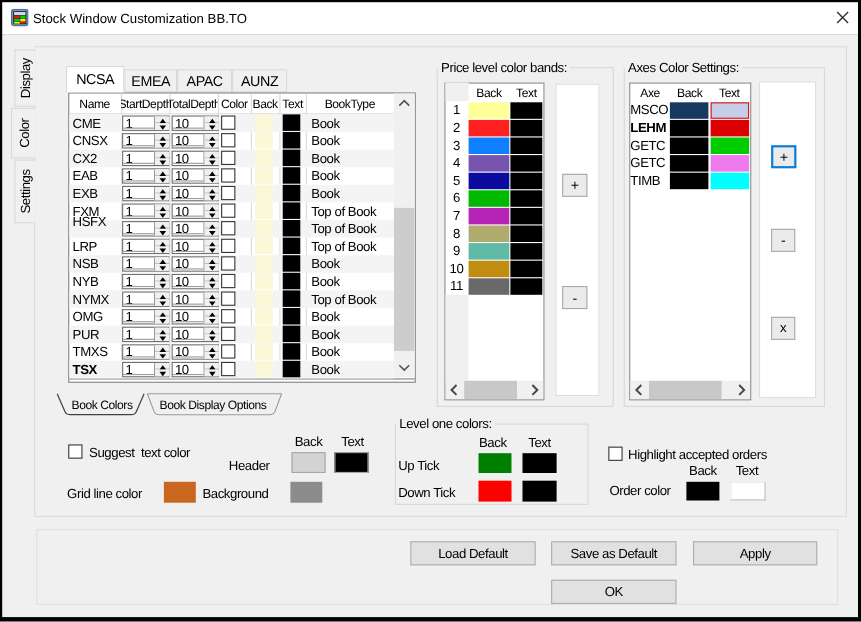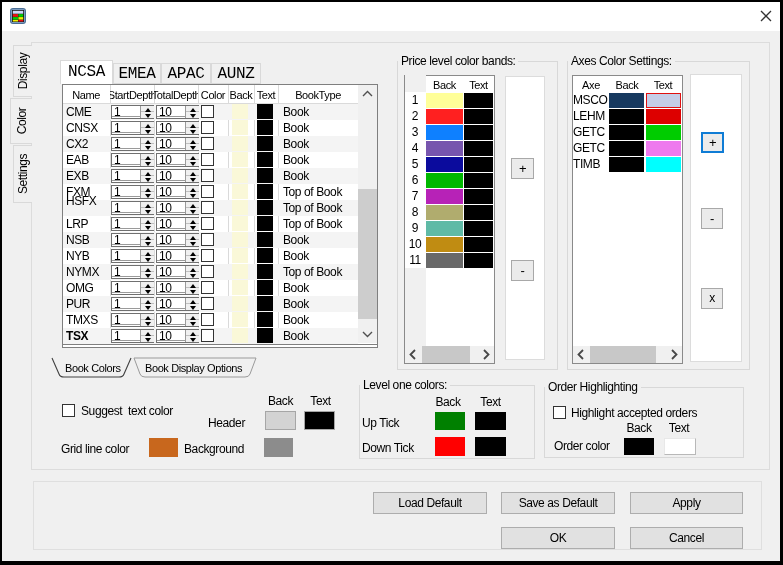--- a/index.html
+++ b/index.html
@@ -5,21 +5,21 @@
 body { font-family:"Liberation Sans", sans-serif; background:#fff; letter-spacing:-0.4px; }
 .win { position:relative; width:783px; height:565px; background:#000; overflow:hidden; }
 .abs { position:absolute; }
 .title { left:2px; top:2px; width:778px; height:29px; background:#fff; }
 .body { left:2px; top:31px; width:778px; height:530px; background:#f0f0f0; }
 .panel { border:1px solid #dcdcdc; background:#f0f0f0; }
 .grp { border:1px solid #d8d8d8; }
 .grplab { position:absolute; top:-8px; left:0px; background:#f0f0f0; padding:0 3px; font-size:12px; color:#000; white-space:nowrap; line-height:14px;}
 .vtab { background:#f0f0f0; border:1px solid #d9d9d9; }
 .vtxt { writing-mode:vertical-rl; transform:rotate(180deg); font-size:12px; color:#000; position:absolute; left:50%; top:50%; translate:-50% -50%;}
-.tab { position:absolute; background:#f0f0f0; border:1px solid #d9d9d9; font-size:16px; text-align:center; color:#000;font-family:Liberation Mono, monospace;}
+.tab { position:absolute; background:#f0f0f0; border:1px solid #d9d9d9; font-size:13px; text-align:center; color:#000;}
 .cell { position:absolute; font-size:12px; color:#000; white-space:nowrap; }
 .hdr { position:absolute; font-size:11px; color:#000; text-align:center; white-space:nowrap; }
 .hdrclip { position:absolute; font-size:11px; color:#000; display:flex; justify-content:center; overflow:hidden; }
 .hdrclip span { white-space:nowrap; flex:0 0 auto; }
 .spin { position:absolute; border:1px solid #707070; background:#fff; }
 .spin .num { position:absolute; left:2px; top:0; font-size:12px; color:#000; }
 .spin .uline { position:absolute; left:0px; bottom:1px; height:1px; background:#9a9a9a; }
 .spin .btns { position:absolute; right:0; top:0; width:13px; height:100%; border-left:1px solid #9a9a9a; background:#f0f0f0;}
 .spin .bu, .spin .bd { position:absolute; left:0; width:13px; height:50%; background:#f0f0f0; }
 .spin .bu { top:0; border-bottom:1px solid #c0c0c0;}
@@ -41,20 +41,21 @@
  <rect x="1" y="1" width="14" height="14" rx="2" fill="#7c9cc0"></rect>
  <rect x="2" y="2" width="12" height="12" fill="#1a1a1a"></rect>
  <rect x="2.8" y="2.8" width="10.4" height="2.9" fill="#ccd6f6"></rect>
  <rect x="2.8" y="6.1" width="5.2" height="2.7" fill="#ee1111"></rect>
  <rect x="8.4" y="6.1" width="4.8" height="2.7" fill="#00cc00"></rect>
  <rect x="2.8" y="9.1" width="5.2" height="2.5" fill="#00cc00"></rect>
  <rect x="8.4" y="9.1" width="4.8" height="2.5" fill="#eeee00"></rect>
  <rect x="2.8" y="11.9" width="5.2" height="1.6" fill="#eeee00"></rect>
  <rect x="8.4" y="11.9" width="4.8" height="1.6" fill="#ee1111"></rect>
 </svg>
+<div class="abs" style="left:30px;top:9.5px;font-size:12px;color:#000;letter-spacing:0;">Stock Window Customization BB.TO</div>
 <svg class="abs" style="left:760px;top:10px" width="12" height="12" viewBox="0 0 12 12">
  <path d="M1 1 L11 11 M1 11 L11 1" stroke="#333" stroke-width="1.3" fill="none"></path>
 </svg>
 
 <div class="abs panel" style="left:31px;top:42px;width:739px;height:428px;"></div>
 <div class="abs vtab" style="left:13px;top:45px;width:19px;height:52px;border-right:none;">
       <span class="vtxt">Display</span>
     </div>
 <div class="abs vtab" style="left:10px;top:98px;width:22px;height:46px;border-right:none;background:#f0f0f0;">
       <span class="vtxt">Color</span>
@@ -597,21 +598,21 @@
 <div class="abs grp" style="left:567px;top:61px;width:183px;height:309px;">
       <span class="grplab">Axes Color Settings:</span>
     </div>
 <div class="abs" style="left:572px;top:75px;width:111px;height:289px;background:#fff;border:1px solid #8a8a8a;"></div>
 <div class="hdr" style="left:573px;top:79px;width:36px;">Axe</div>
 <div class="hdr" style="left:609px;top:79px;width:36px;">Back</div>
 <div class="hdr" style="left:645px;top:79px;width:36px;">Text</div>
 <div class="cell" style="left:573px;top:93px;">MSCO</div>
 <div class="abs" style="left:609px;top:93px;width:35px;height:15px;background:#17395F;"></div>
 <div class="abs" style="left:646px;top:93px;width:35px;height:15px;background:#C5CEE8;border:1px solid #e01010;"></div>
-<div class="cell" style="left:573px;top:109px;">LEHM</div>
+<div class="cell" style="left:573px;top:109px;font-weight:bold;">LEHM</div>
 <div class="abs" style="left:609px;top:109px;width:35px;height:15px;background:#000000;"></div>
 <div class="abs" style="left:646px;top:109px;width:35px;height:15px;background:#DD0000;"></div>
 <div class="cell" style="left:573px;top:125px;">GETC</div>
 <div class="abs" style="left:609px;top:125px;width:35px;height:15px;background:#000000;"></div>
 <div class="abs" style="left:646px;top:125px;width:35px;height:15px;background:#00CC00;"></div>
 <div class="cell" style="left:573px;top:141px;">GETC</div>
 <div class="abs" style="left:609px;top:141px;width:35px;height:15px;background:#000000;"></div>
 <div class="abs" style="left:646px;top:141px;width:35px;height:15px;background:#EE7AEE;"></div>
 <div class="cell" style="left:573px;top:157px;">TIMB</div>
 <div class="abs" style="left:609px;top:157px;width:35px;height:15px;background:#000000;"></div>
@@ -641,28 +642,24 @@
       <span class="grplab">Level one colors:</span>
     </div>
 <div class="lab" style="left:433px;top:395px;width:30px;text-align:center;">Back</div>
 <div class="lab" style="left:475px;top:395px;width:31px;text-align:center;">Text</div>
 <div class="lab" style="left:362px;top:416px;">Up Tick</div>
 <div class="swatch" style="left:435px;top:412px;width:30px;height:18px;background:#008000;border:none;"></div>
 <div class="swatch" style="left:475px;top:412px;width:31px;height:18px;background:#000;border:none;"></div>
 <div class="lab" style="left:362px;top:441px;">Down Tick</div>
 <div class="swatch" style="left:435px;top:437px;width:30px;height:19px;background:#FF0000;border:none;"></div>
 <div class="swatch" style="left:475px;top:437px;width:31px;height:19px;background:#000;border:none;"></div>
-<div class="abs grp" style="left:544px;top:387px;width:200px;height:71px;">
-      <span class="grplab">Order Highlighting</span>
-    </div>
 <div class="chk" style="left:553px;top:406px;"></div>
 <div class="lab" style="left:571px;top:406px;">Highlight accepted orders</div>
 <div class="lab" style="left:623px;top:421px;width:32px;text-align:center;">Back</div>
 <div class="lab" style="left:661px;top:421px;width:36px;text-align:center;">Text</div>
 <div class="lab" style="left:554px;top:439px;">Order color</div>
 <div class="swatch" style="left:624px;top:438px;width:30px;height:17px;background:#000;border:none;"></div>
 <div class="swatch" style="left:664px;top:438px;width:32px;height:17px;background:#fff;border:1px solid #b8b8b8;border-top-color:#e8e8e8;border-left-color:#e8e8e8;"></div>
 <div class="abs" style="left:33px;top:481px;width:729px;height:69px;background:#f0f0f0;border:1px solid #dfdfdf;"></div>
 <div class="btn" style="left:501px;top:492px;width:114px;height:22px;line-height:20px;">Save as Default</div>
 <div class="btn" style="left:373px;top:492px;width:114px;height:22px;line-height:20px;">Load Default</div>
 <div class="btn" style="left:630px;top:492px;width:113px;height:22px;line-height:20px;">Apply</div>
 <div class="btn" style="left:501px;top:527px;width:114px;height:22px;line-height:20px;">OK</div>
-<div class="btn" style="left:630px;top:527px;width:113px;height:22px;line-height:20px;">Cancel</div>
 </div>
 </body></html>

